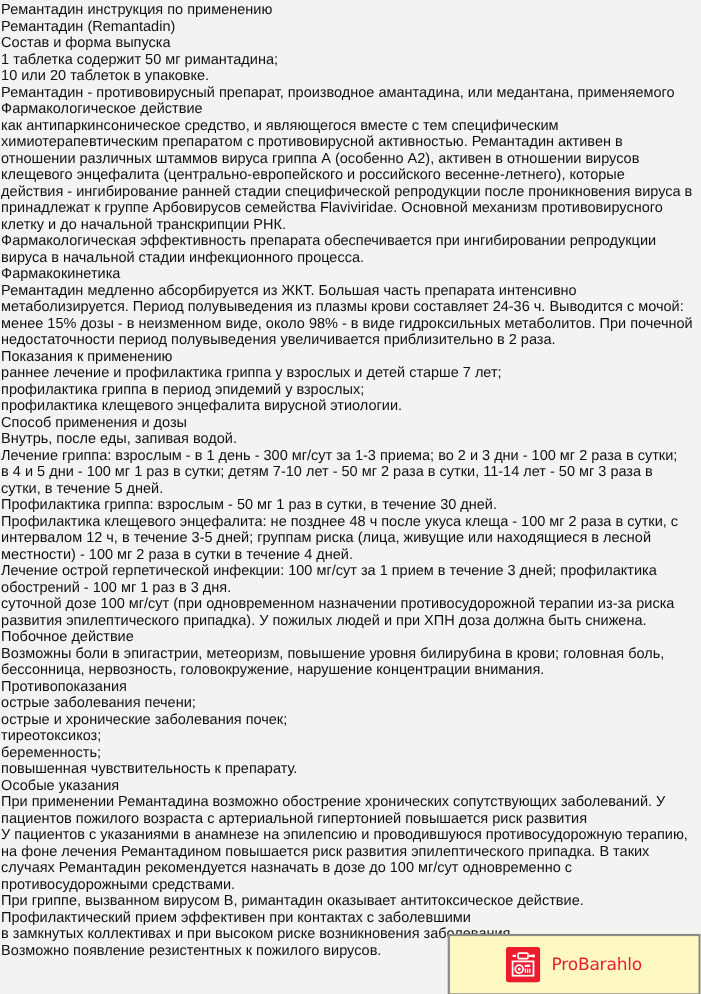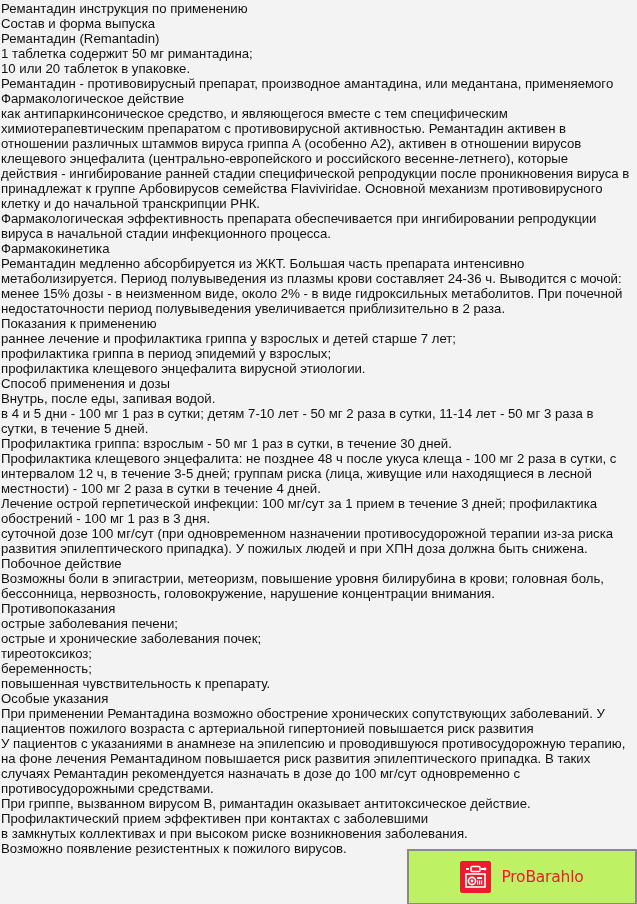--- a/index.html
+++ b/index.html
@@ -26,21 +26,21 @@
   .line {
     display: block;
     white-space: pre-wrap;
   }
   .badge {
     position: absolute;
     left: 407px;
     top: 849px;
     width: 226px;
     height: 52px;
-    background: #bef264;
+    background: #fef9c3;
     border: 2px solid #8a8a8a;
     display: flex;
     align-items: center;
     justify-content: center;
     gap: 10px;
   }
   .badge-icon {
     width: 31px;
     height: 32px;
     background: #ec1c2e;
@@ -52,46 +52,47 @@
     font-size: 15.5px;
     color: #ec1c2e;
     letter-spacing: -0.2px;
   }
 </style>
 </head>
 <body>
 
 <div class="doc">
   <span class="line">Ремантадин инструкция по применению</span>
+  <span class="line">Ремантадин (Remantadin)</span>
   <span class="line">Состав и форма выпуска</span>
-  <span class="line">Ремантадин (Remantadin)</span>
   <span class="line">1 таблетка содержит 50 мг римантадина;</span>
   <span class="line">10 или 20 таблеток в упаковке.</span>
   <span class="line">Ремантадин - противовирусный препарат, производное амантадина, или медантана, применяемого</span>
   <span class="line">Фармакологическое действие</span>
   <span class="line">как антипаркинсоническое средство, и являющегося вместе с тем специфическим</span>
   <span class="line">химиотерапевтическим препаратом с противовирусной активностью. Ремантадин активен в</span>
   <span class="line">отношении различных штаммов вируса гриппа А (особенно А2), активен в отношении вирусов</span>
   <span class="line">клещевого энцефалита (центрально-европейского и российского весенне-летнего), которые</span>
   <span class="line">действия - ингибирование ранней стадии специфической репродукции после проникновения вируса в</span>
   <span class="line">принадлежат к группе Арбовирусов семейства Flaviviridae. Основной механизм противовирусного</span>
   <span class="line">клетку и до начальной транскрипции РНК.</span>
   <span class="line">Фармакологическая эффективность препарата обеспечивается при ингибировании репродукции</span>
   <span class="line">вируса в начальной стадии инфекционного процесса.</span>
   <span class="line">Фармакокинетика</span>
   <span class="line">Ремантадин медленно абсорбируется из ЖКТ. Большая часть препарата интенсивно</span>
   <span class="line">метаболизируется. Период полувыведения из плазмы крови составляет 24-36 ч. Выводится с мочой:</span>
-  <span class="line">менее 15% дозы - в неизменном виде, около 2% - в виде гидроксильных метаболитов. При почечной</span>
+  <span class="line">менее 15% дозы - в неизменном виде, около 98% - в виде гидроксильных метаболитов. При почечной</span>
   <span class="line">недостаточности период полувыведения увеличивается приблизительно в 2 раза.</span>
   <span class="line">Показания к применению</span>
   <span class="line">раннее лечение и профилактика гриппа у взрослых и детей старше 7 лет;</span>
   <span class="line">профилактика гриппа в период эпидемий у взрослых;</span>
   <span class="line">профилактика клещевого энцефалита вирусной этиологии.</span>
   <span class="line">Способ применения и дозы</span>
   <span class="line">Внутрь, после еды, запивая водой.</span>
+  <span class="line">Лечение гриппа: взрослым - в 1 день - 300 мг/сут за 1-3 приема; во 2 и 3 дни - 100 мг 2 раза в сутки;</span>
   <span class="line">в 4 и 5 дни - 100 мг 1 раз в сутки; детям 7-10 лет - 50 мг 2 раза в сутки, 11-14 лет - 50 мг 3 раза в</span>
   <span class="line">сутки, в течение 5 дней.</span>
   <span class="line">Профилактика гриппа: взрослым - 50 мг 1 раз в сутки, в течение 30 дней.</span>
   <span class="line">Профилактика клещевого энцефалита: не позднее 48 ч после укуса клеща - 100 мг 2 раза в сутки, с</span>
   <span class="line">интервалом 12 ч, в течение 3-5 дней; группам риска (лица, живущие или находящиеся в лесной</span>
   <span class="line">местности) - 100 мг 2 раза в сутки в течение 4 дней.</span>
   <span class="line">Лечение острой герпетической инфекции: 100 мг/сут за 1 прием в течение 3 дней; профилактика</span>
   <span class="line">обострений - 100 мг 1 раз в 3 дня.</span>
   <span class="line">суточной дозе 100 мг/сут (при одновременном назначении противосудорожной терапии из-за риска</span>
   <span class="line">развития эпилептического припадка). У пожилых людей и при ХПН доза должна быть снижена.</span>

